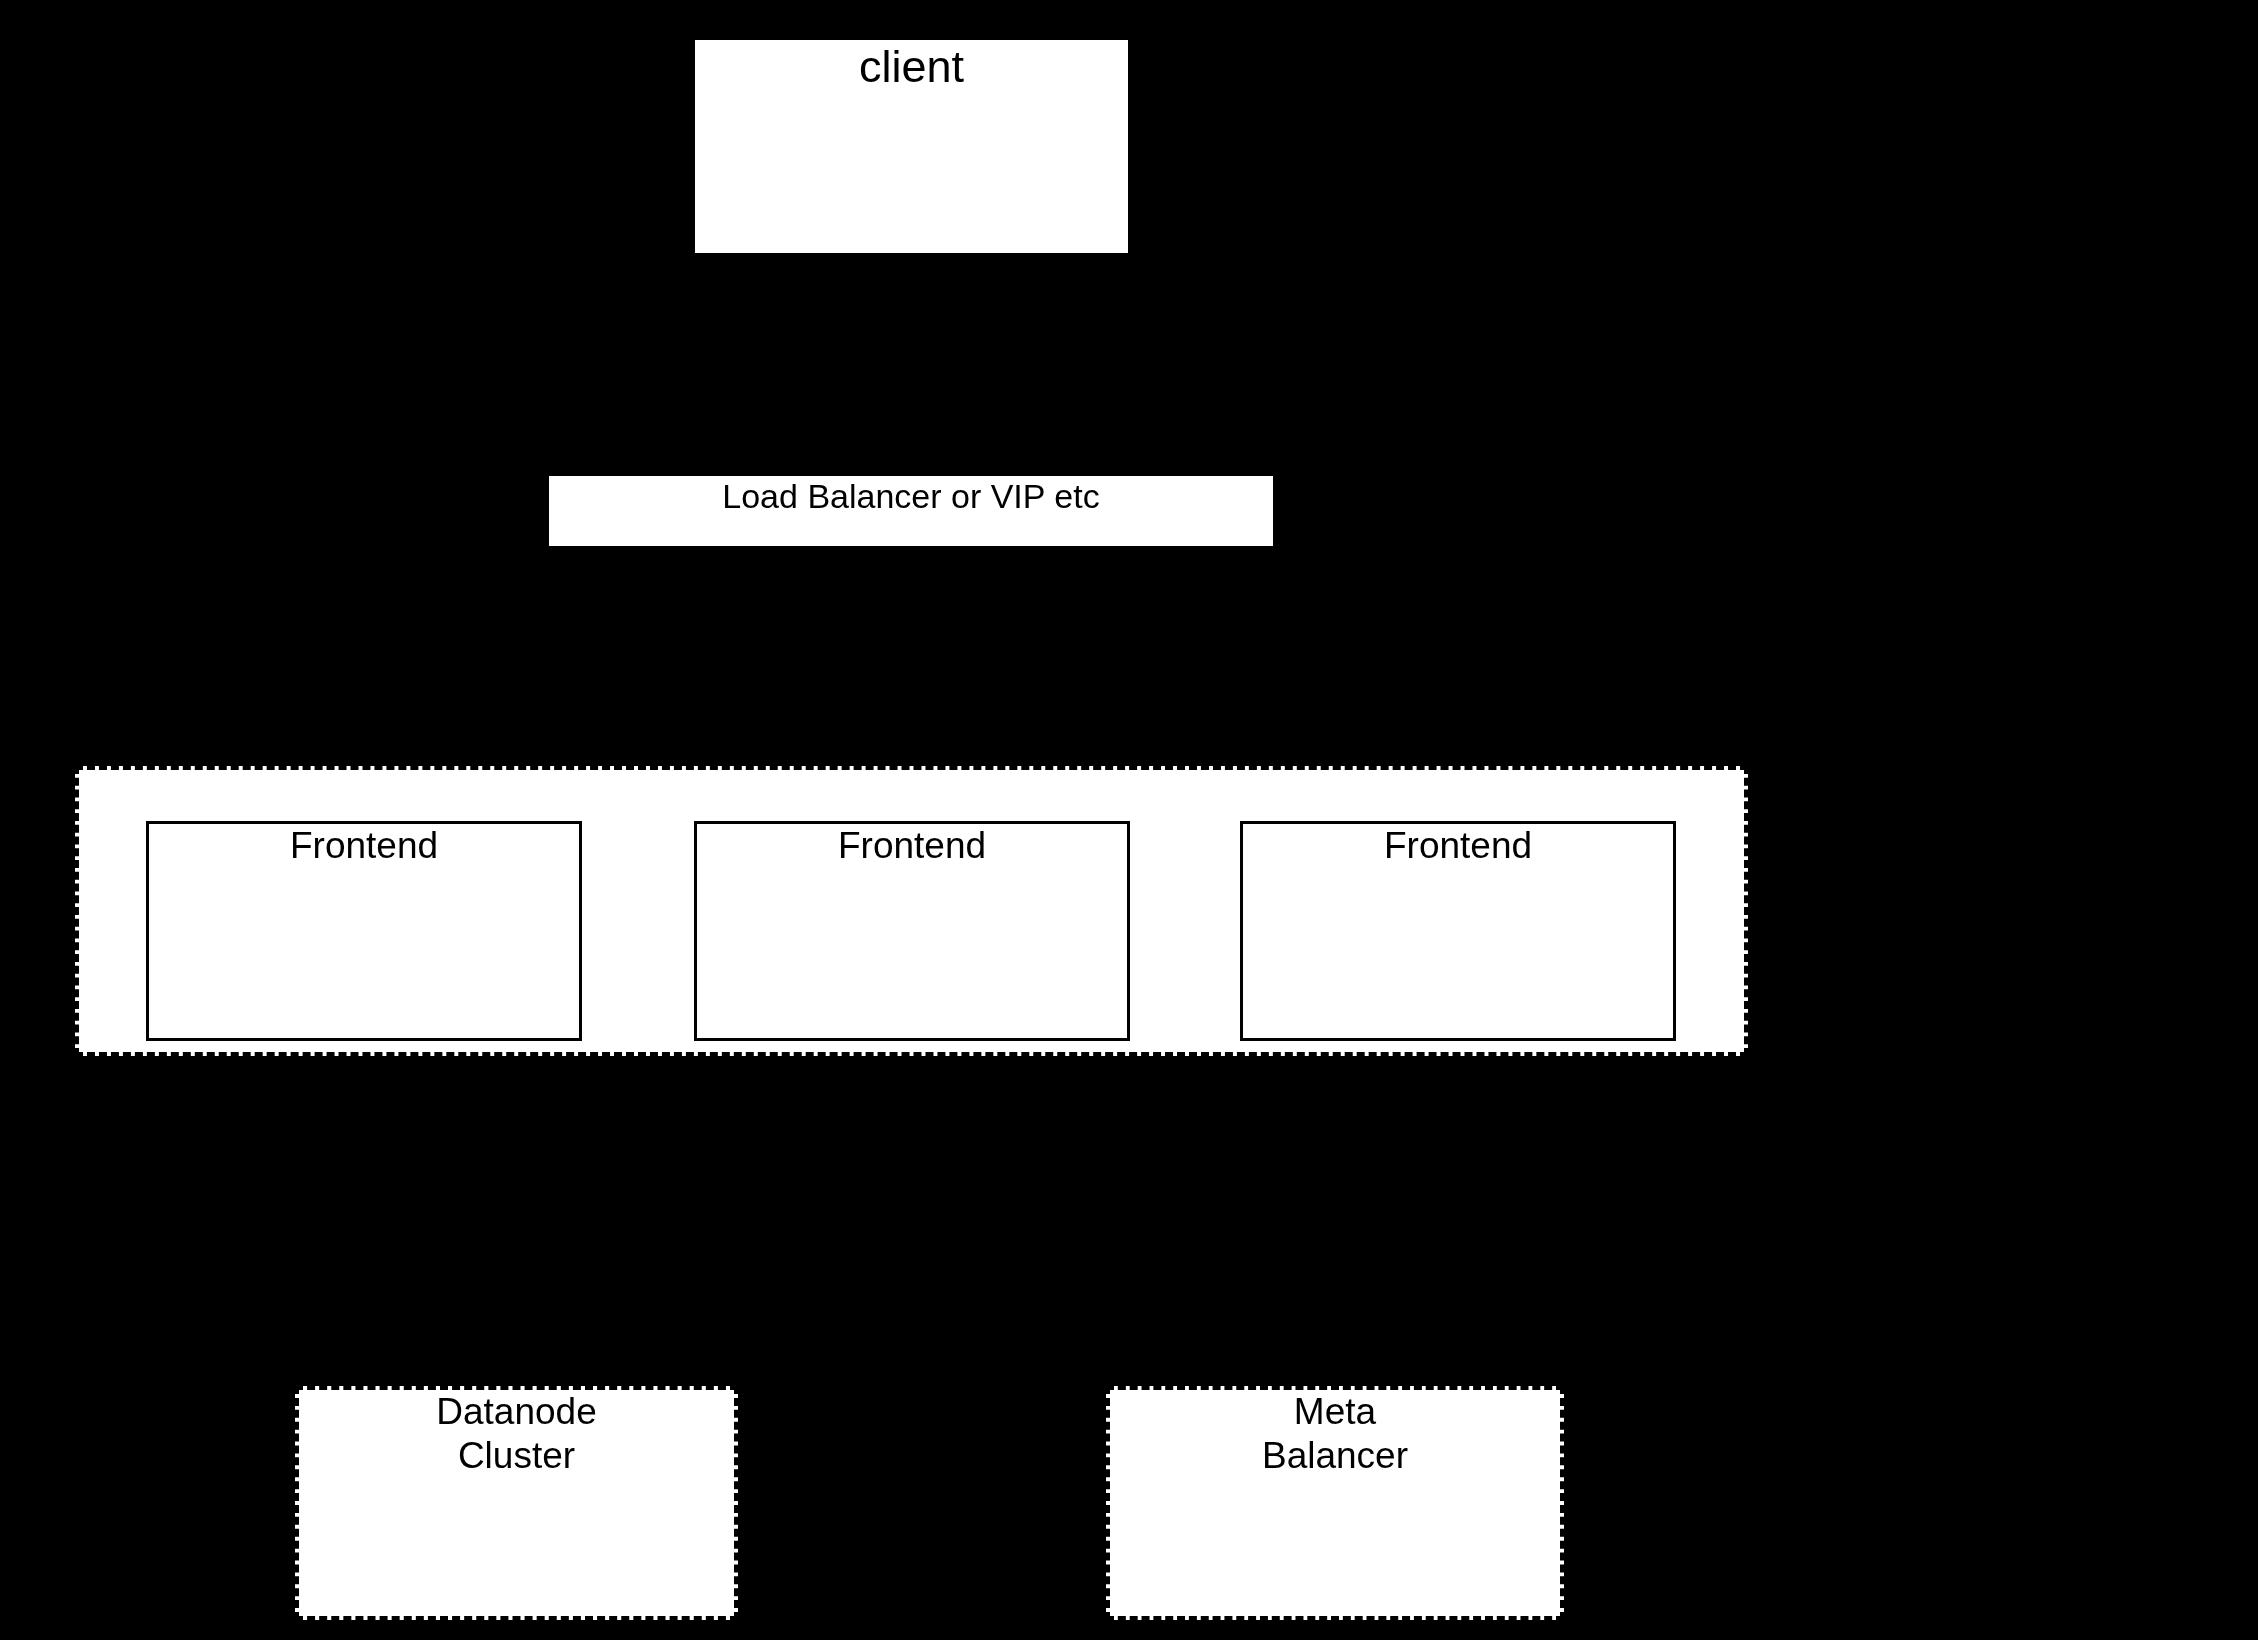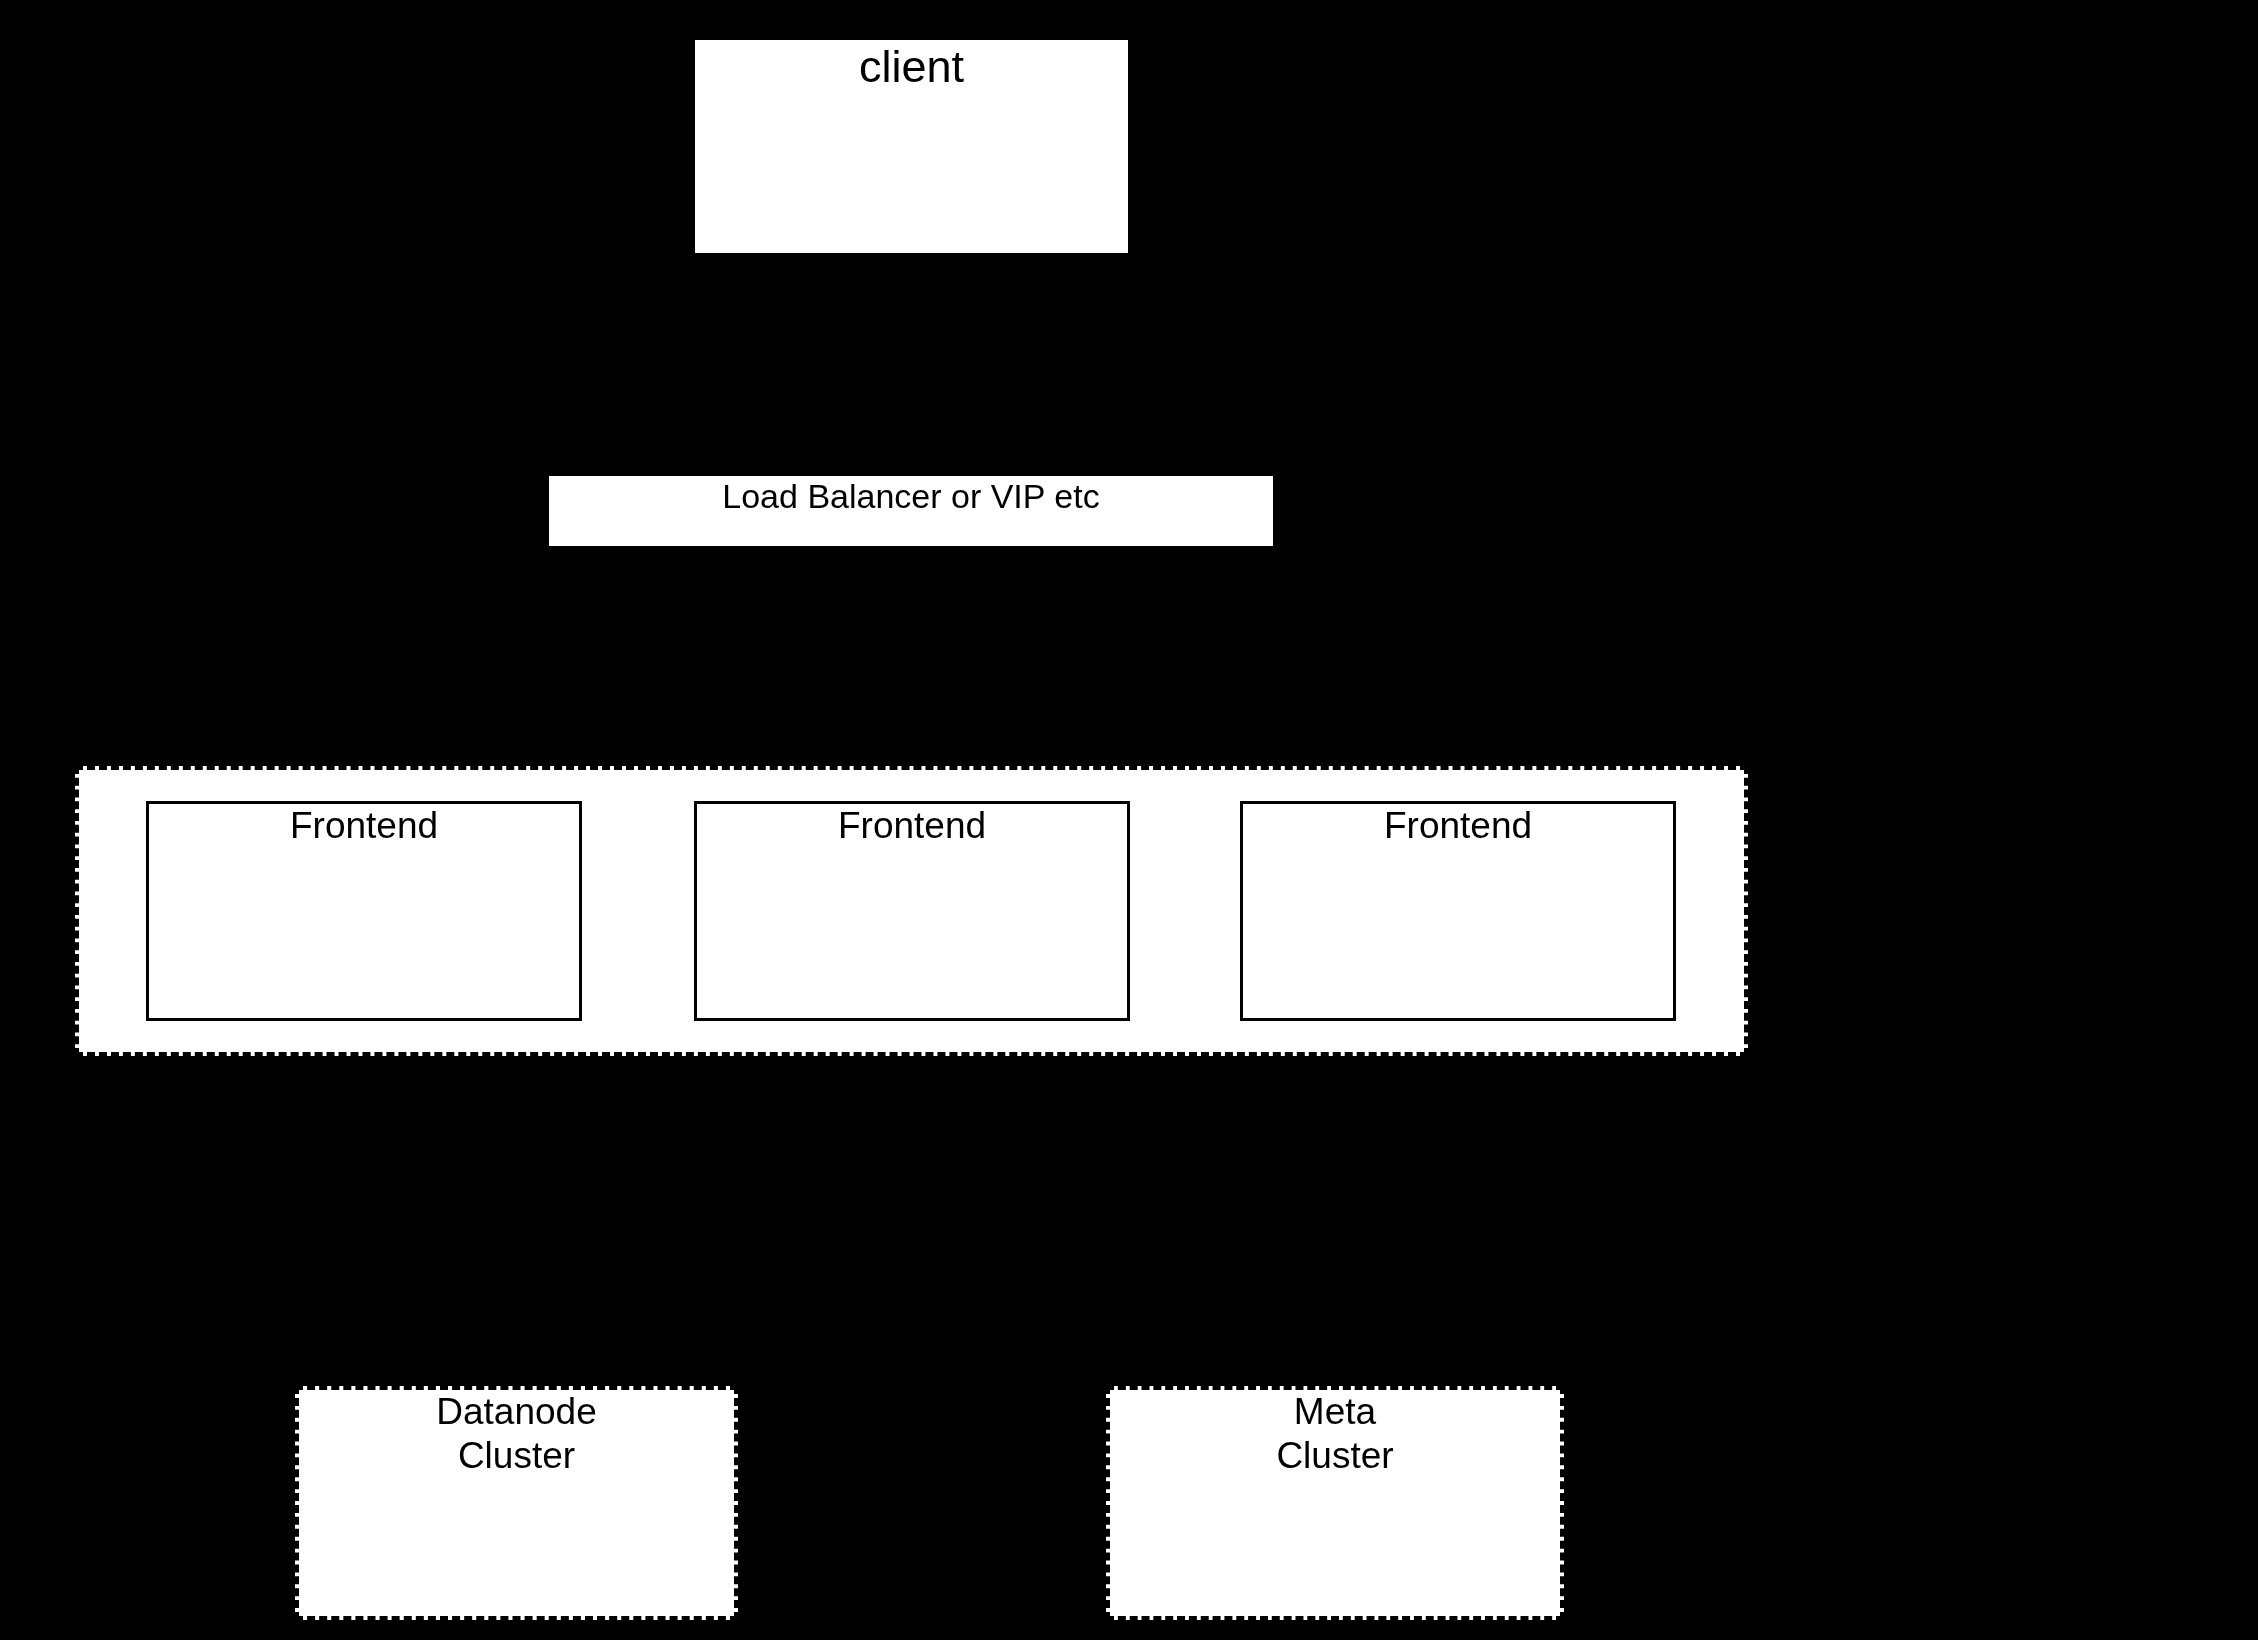--- a/index.html
+++ b/index.html
@@ -34,20 +34,21 @@
   }
 
   
   .plain {
     border: none;
   }
 
   
   .stroked {
     border: 3.6px solid #000000;
+    margin-top: 20px;
   }
 
   
   .dashed {
     border: 4.5px dashed #000000;
   }
 
   
   #client-node {
     left: 695px;
@@ -130,17 +131,17 @@
     <span class="node-label">Frontend</span>
   </div>
 
   <div class="node dashed cluster-node" id="datanode-cluster-node">
     <span class="node-label">Datanode
 Cluster</span>
   </div>
 
   <div class="node dashed cluster-node" id="meta-cluster-node">
     <span class="node-label">Meta
-Cluster</span>
+Balancer</span>
   </div>
 
 </div>
 
 
 </body></html>

